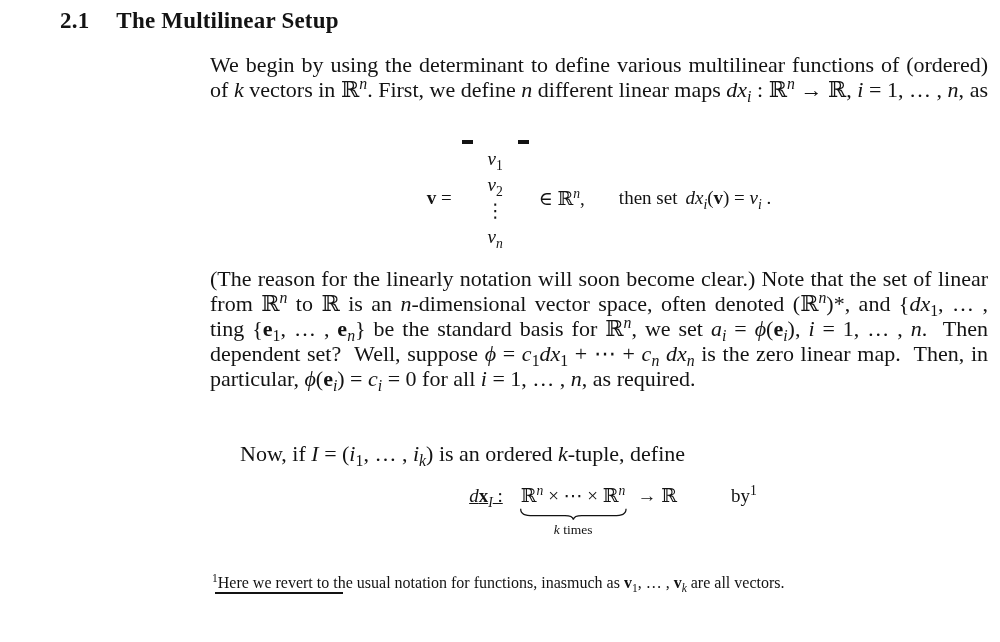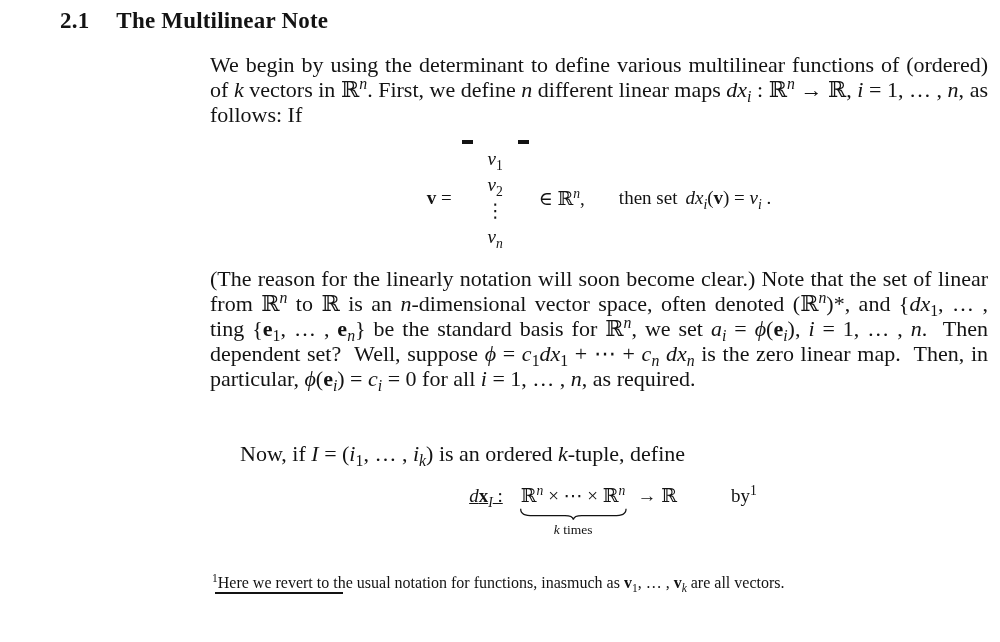--- a/index.html
+++ b/index.html
@@ -85,27 +85,26 @@
     font-size:16px;line-height:21px;
   }
 </style>
 </head>
 <body>
 
 <div class="page">
 
   <div class="heading">
     <span>2.1</span>
-    <span>The Multilinear Note</span>
+    <span>The Multilinear Setup</span>
   </div>
 
   <div class="para p1">
     <div class="line">We begin by using the determinant to define various multilinear functions of (ordered) sets</div>
     <div class="line">of <i>k</i> vectors in ℝ<sup><i>n</i></sup>. First, we define <i>n</i> different linear maps <i>dx<sub>i</sub></i> : ℝ<sup><i>n</i></sup> → ℝ, <i>i</i> = 1, … , <i>n</i>, as</div>
-    <div class="line last">follows: If</div>
   </div>
 
   <div class="display1">
     <span class="d1-lhs"><b>v</b> =</span>
     <span class="matrix">
       <span class="bracket left"></span>
       <span class="entries">
         <span class="entry"><i>v</i><sub>1</sub></span>
         <span class="entry"><i>v</i><sub>2</sub></span>
         <span class="entry">⋮</span>

